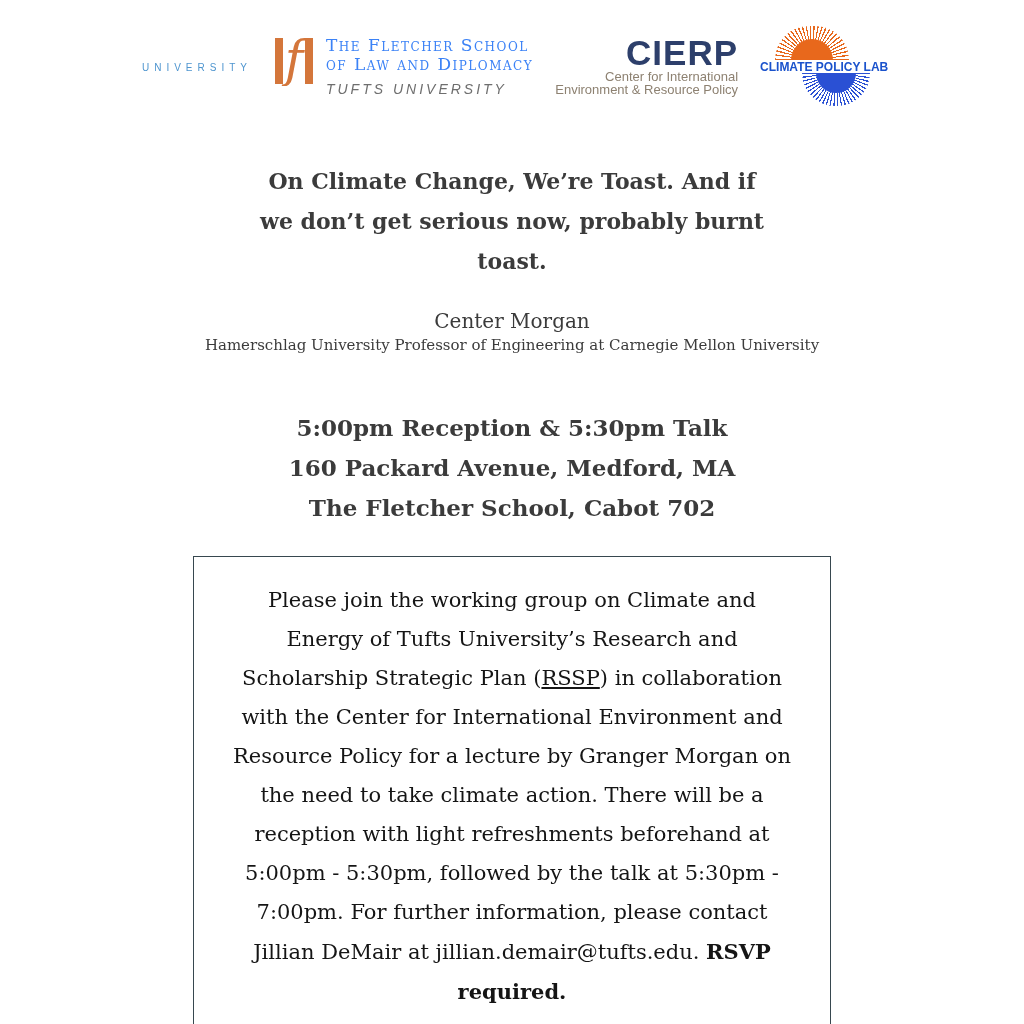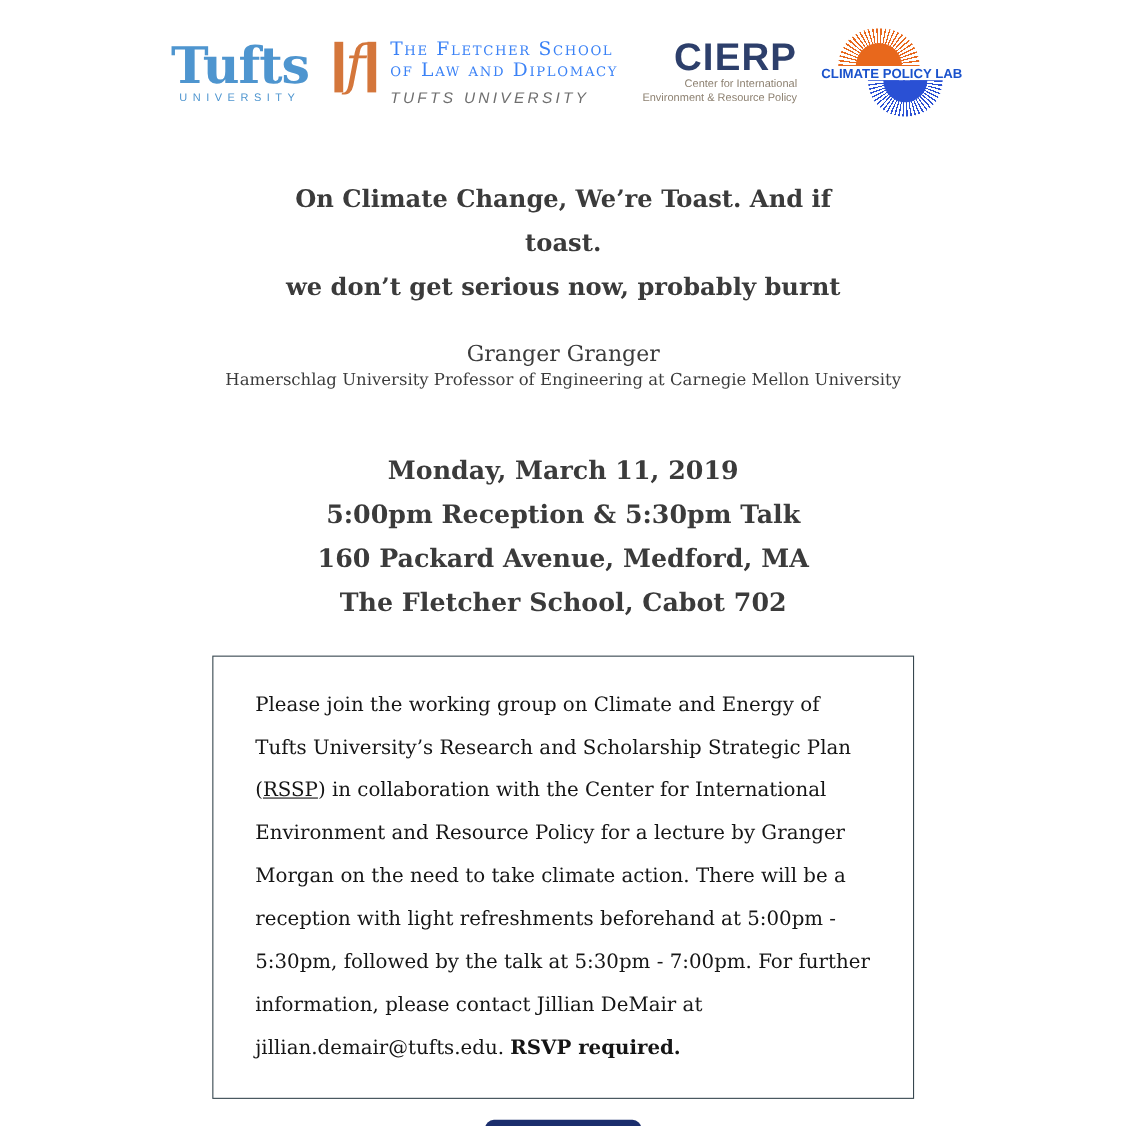--- a/index.html
+++ b/index.html
@@ -34,21 +34,21 @@
   .fletcher-sub {
     font-family:"Liberation Sans",sans-serif; font-size:14px;
     letter-spacing:3px; color:#6e6e6e; margin-top:7px;font-style:italic;
   }
   .logo-cierp { text-align:right; }
   .cierp-acronym {
     font-family:"Liberation Sans",sans-serif; font-weight:bold;
     font-size:35px; line-height:34px; letter-spacing:1px; color:#2d3f6b;
   }
   .cierp-sub {
-    font-family:"Liberation Sans",sans-serif; font-size:10px;
+    font-family:"Liberation Sans",sans-serif; font-size:13px;
     line-height:13px; color:#8d8171;
   }
   .logo-cpl { width:122px; }
   .cpl-text {
     font-family:"Liberation Sans",sans-serif; font-weight:bold;
     font-size:12px; color:#1a52cc; white-space:nowrap; letter-spacing:0px;
     position:relative; z-index:2;text-align:right;
   }
   .sun { position:relative; }
   .sun-up {
@@ -80,42 +80,41 @@
   
   .details { margin-top:54px; font-size:23px; font-weight:bold; line-height:40px; color:#3b3b3b; }
 
   
   .desc-box {
     width:638px; margin:28px auto 0;
     border:1px solid #37474f;
     padding:24px 38px 26px;
   }
   .desc-text {
-    font-size:18px; line-height:39px; color:#151515; text-align:left;
+    font-size:21px; line-height:39px; color:#151515; text-align:center;
   }
   .seg-underline { text-decoration:underline; }
   .seg-bold { font-weight:bold; }
 
   
   .rsvp-button {
     display:inline-block; margin-top:19px;
     background:#1b2e6d; color:#ffffff;
     font-family:"Liberation Sans",sans-serif; font-size:17px;
     padding:17px 27px; border:none; border-radius:8px; cursor:pointer;
   }
 </style>
 </head>
 <body>
 
 <div class="page">
 
   <div class="logo-row">
 
     <div class="logo-tufts">
-      <div class="tufts-word">Tufts</div>
       <div class="tufts-sub">UNIVERSITY</div>
     </div>
 
     <div class="logo-fletcher">
       <span>
         <svg width="40" height="50" viewBox="0 0 40 50" aria-hidden="true">
           <rect x="1" y="2" width="8" height="46" fill="#d4763b"></rect>
           <rect x="31" y="2" width="8" height="46" fill="#d4763b"></rect>
           <text x="20" y="40" font-family="DejaVu Serif, serif" font-style="italic" font-size="50" fill="#d4763b" text-anchor="middle">f</text>
         </svg>
@@ -136,29 +135,28 @@
     <div class="logo-cpl">
       <div class="sun sun-up"></div>
       <div class="cpl-text">CLIMATE POLICY LAB</div>
       <div class="sun sun-down"></div>
     </div>
 
   </div>
 
   <div class="event-title">
     <div>On Climate Change, We’re Toast. And if</div>
+    <div>we don’t get serious now, probably burnt</div>
     <div>toast.</div>
-    <div>we don’t get serious now, probably burnt</div>
   </div>
 
-  <div class="speaker-name">Granger Granger</div>
+  <div class="speaker-name">Center Morgan</div>
   <div class="speaker-affiliation">Hamerschlag University Professor of Engineering at Carnegie Mellon University</div>
 
   <div class="details">
-    <div>Monday, March 11, 2019</div>
     <div>5:00pm Reception &amp; 5:30pm Talk</div>
     <div>160 Packard Avenue, Medford, MA</div>
     <div>The Fletcher School, Cabot 702</div>
   </div>
 
   <div class="desc-box">
     <p class="desc-text"><span class="seg-normal">Please join the working group on Climate and Energy of Tufts University’s Research and Scholarship Strategic Plan (</span><span class="seg-underline">RSSP</span><span class="seg-normal">) in collaboration with the Center for International Environment and Resource Policy for a lecture by Granger Morgan on the need to take climate action.  There will be a reception with light refreshments beforehand at 5:00pm - 5:30pm, followed by the talk at 5:30pm - 7:00pm. For further information, please contact Jillian DeMair at jillian.demair@tufts.edu. </span><span class="seg-bold">RSVP required.</span></p>
   </div>
 
   <div>

